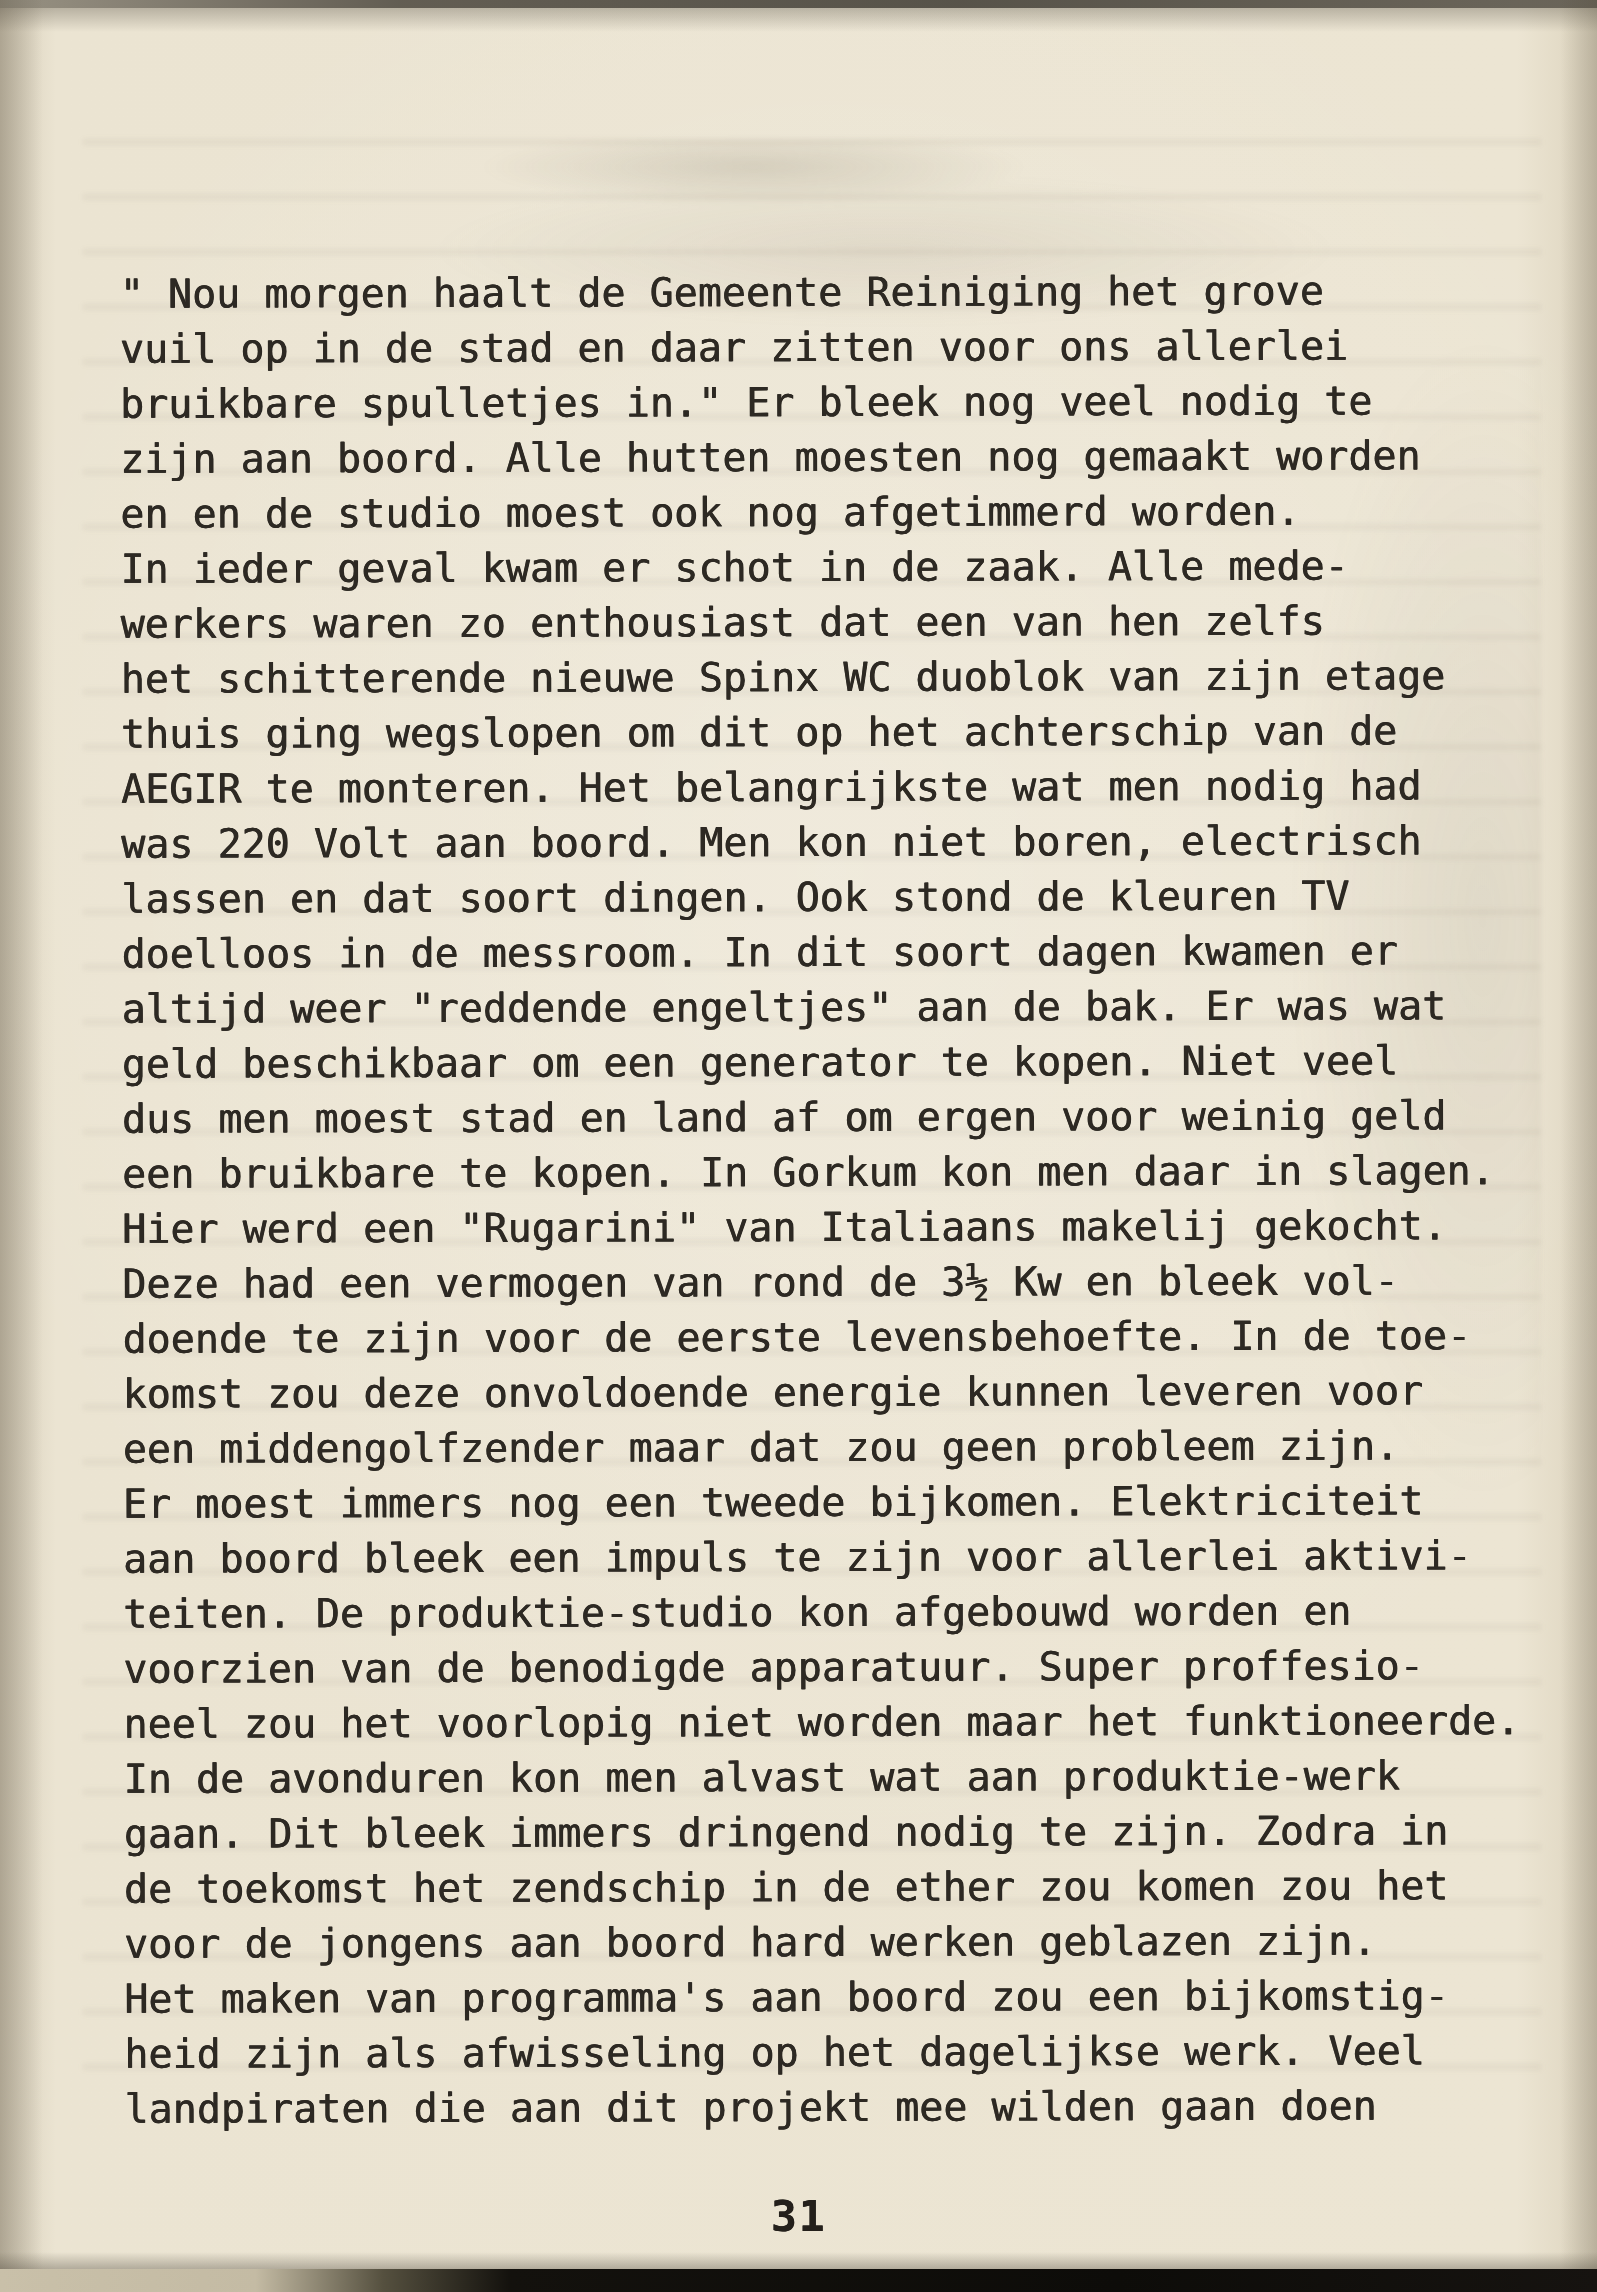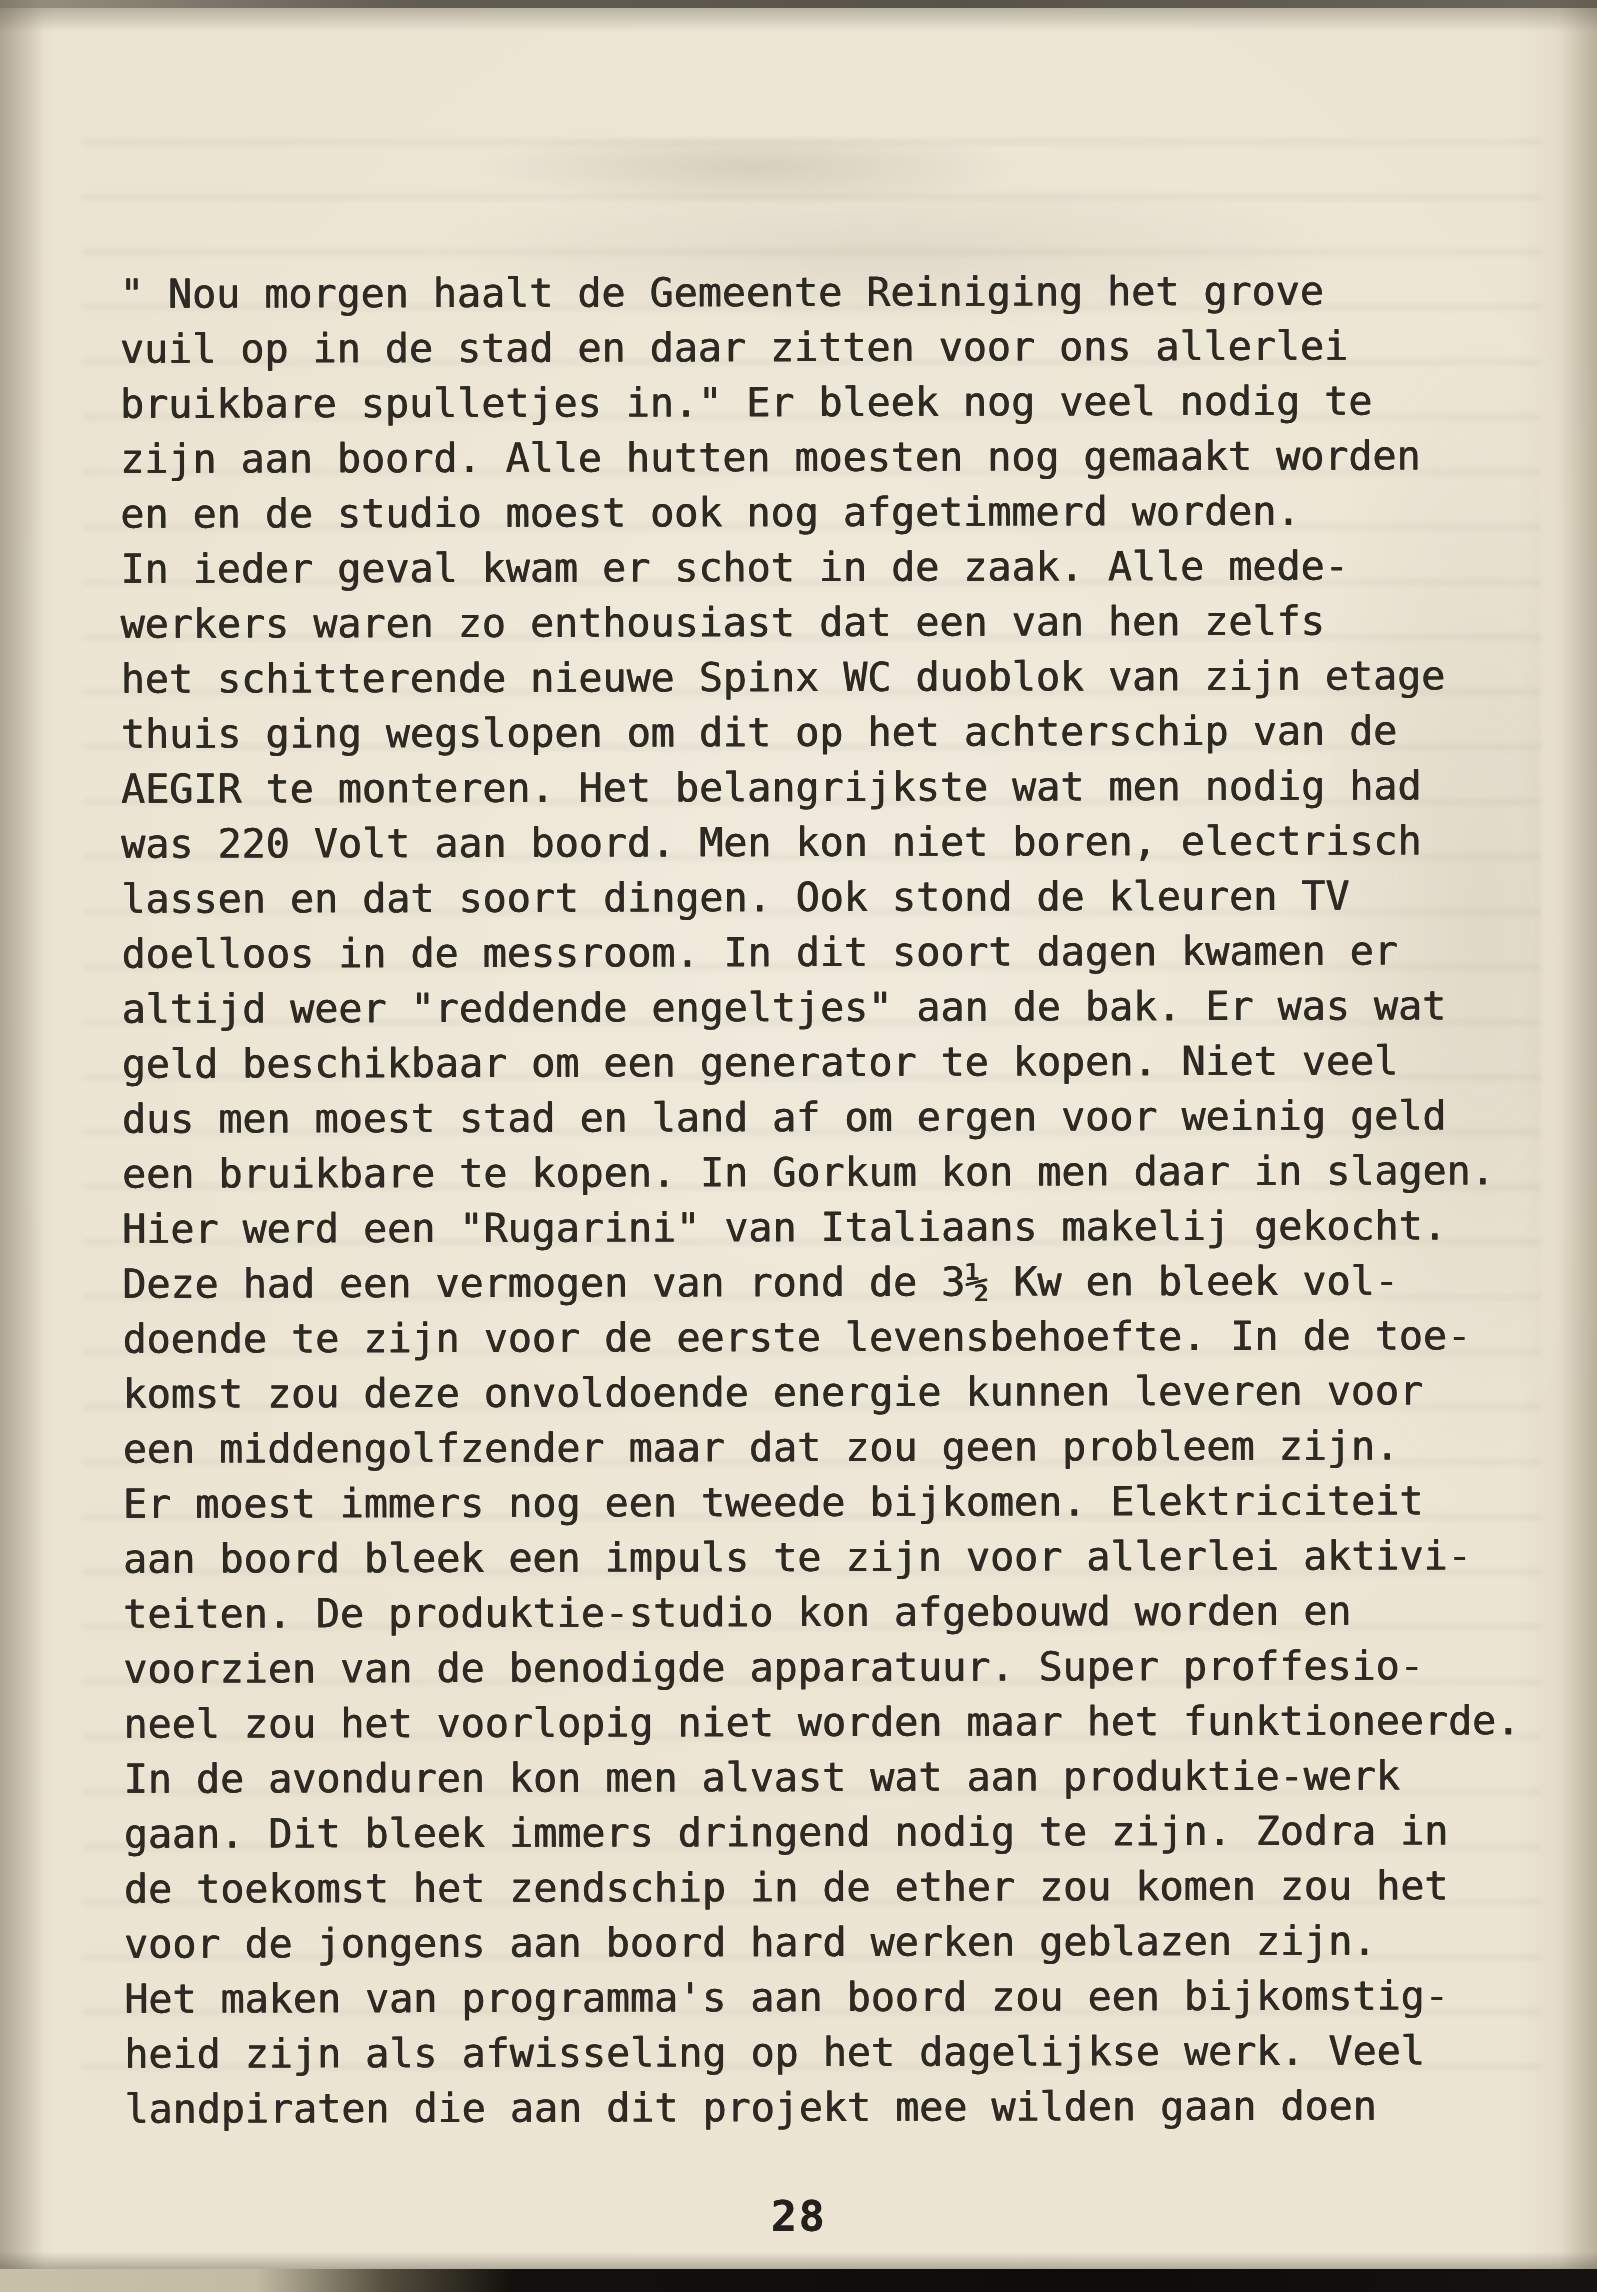--- a/index.html
+++ b/index.html
@@ -123,19 +123,19 @@
 
   <div class="edge-top"></div>
   <div class="edge-top-fade"></div>
   <div class="edge-left"></div>
   <div class="edge-right"></div>
 
   <div class="ghost"></div>
 
   <div class="text-block" id="lines"><div class="line">" Nou morgen haalt de Gemeente Reiniging het grove</div><div class="line">vuil op in de stad en daar zitten voor ons allerlei</div><div class="line">bruikbare spulletjes in." Er bleek nog veel nodig te</div><div class="line">zijn aan boord. Alle hutten moesten nog gemaakt worden</div><div class="line">en en de studio moest ook nog afgetimmerd worden.</div><div class="line">In ieder geval kwam er schot in de zaak. Alle mede-</div><div class="line">werkers waren zo enthousiast dat een van hen zelfs</div><div class="line">het schitterende nieuwe Spinx WC duoblok van zijn etage</div><div class="line">thuis ging wegslopen om dit op het achterschip van de</div><div class="line">AEGIR te monteren. Het belangrijkste wat men nodig had</div><div class="line">was 220 Volt aan boord. Men kon niet boren, electrisch</div><div class="line">lassen en dat soort dingen. Ook stond de kleuren TV</div><div class="line">doelloos in de messroom. In dit soort dagen kwamen er</div><div class="line">altijd weer "reddende engeltjes" aan de bak. Er was wat</div><div class="line">geld beschikbaar om een generator te kopen. Niet veel</div><div class="line">dus men moest stad en land af om ergen voor weinig geld</div><div class="line">een bruikbare te kopen. In Gorkum kon men daar in slagen.</div><div class="line">Hier werd een "Rugarini" van Italiaans makelij gekocht.</div><div class="line">Deze had een vermogen van rond de 3½ Kw en bleek vol-</div><div class="line">doende te zijn voor de eerste levensbehoefte. In de toe-</div><div class="line">komst zou deze onvoldoende energie kunnen leveren voor</div><div class="line">een middengolfzender maar dat zou geen probleem zijn.</div><div class="line">Er moest immers nog een tweede bijkomen. Elektriciteit</div><div class="line">aan boord bleek een impuls te zijn voor allerlei aktivi-</div><div class="line">teiten. De produktie-studio kon afgebouwd worden en</div><div class="line">voorzien van de benodigde apparatuur. Super proffesio-</div><div class="line">neel zou het voorlopig niet worden maar het funktioneerde.</div><div class="line">In de avonduren kon men alvast wat aan produktie-werk</div><div class="line">gaan. Dit bleek immers dringend nodig te zijn. Zodra in</div><div class="line">de toekomst het zendschip in de ether zou komen zou het</div><div class="line">voor de jongens aan boord hard werken geblazen zijn.</div><div class="line">Het maken van programma's aan boord zou een bijkomstig-</div><div class="line">heid zijn als afwisseling op het dagelijkse werk. Veel</div><div class="line">landpiraten die aan dit projekt mee wilden gaan doen</div></div>
 
-  <div class="page-number">28</div>
+  <div class="page-number">31</div>
 
   <div class="edge-bottom-fade"></div>
   <div class="edge-bottom"></div>
 
 </div>
 
 
 </body></html>

